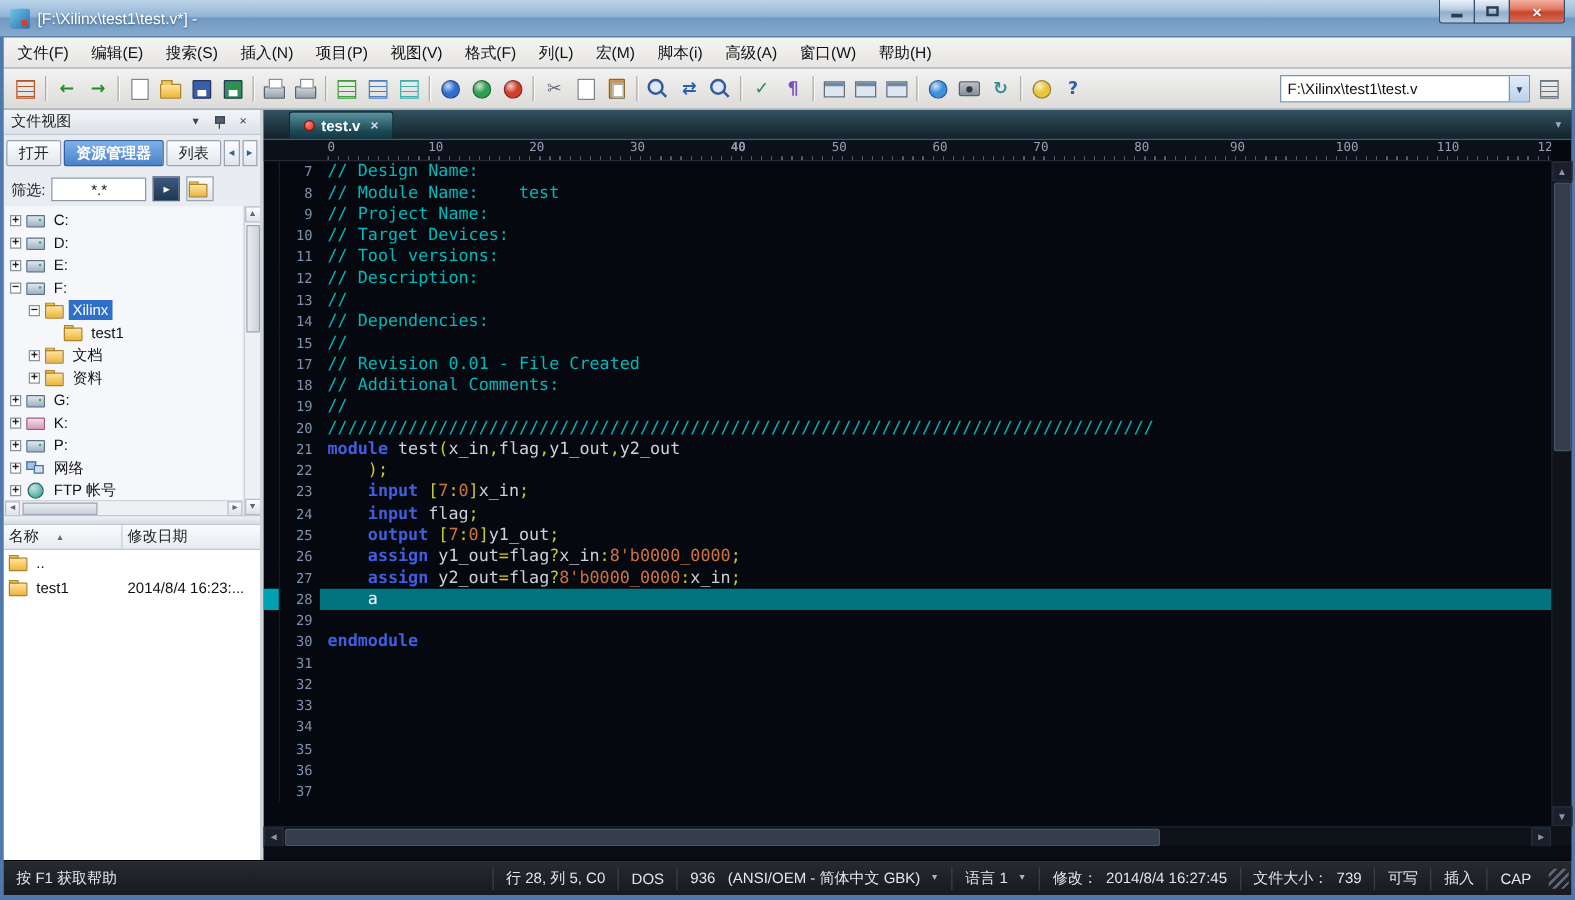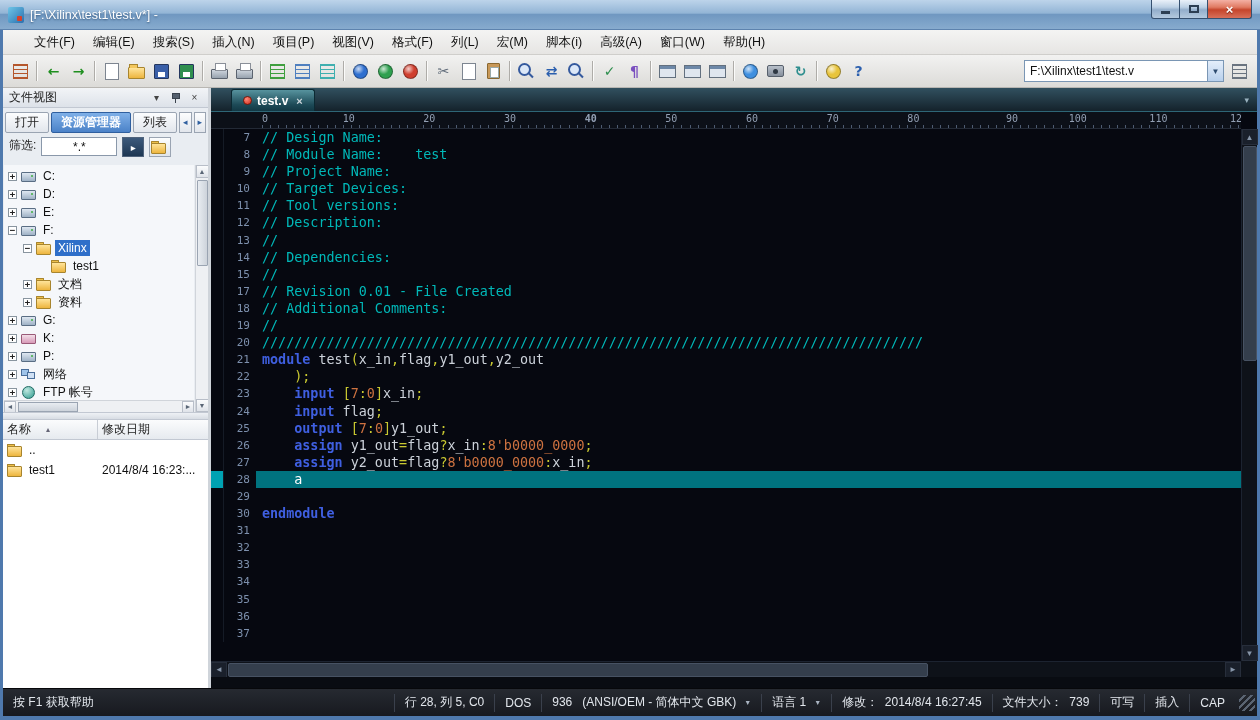--- a/index.html
+++ b/index.html
@@ -16,21 +16,21 @@
 .wctrls{position:absolute;right:8px;top:0;display:flex}
 .wbtn{height:19px;border:1px solid #35506f;border-top:none;display:flex;align-items:center;justify-content:center;margin-left:-1px}
 .wbtn.min,.wbtn.max{width:29px;background:linear-gradient(#eaf1f9,#bcd0e4 40%,#93aecb 55%,#b4c9de)}
 .wbtn.min{border-radius:0 0 0 3px}
 .wbtn.close{width:45px;background:linear-gradient(#f4b0a4,#e07a62 40%,#c5452c 55%,#d8705a);color:#fff;font-weight:bold;font-size:13px;text-shadow:0 1px 1px #7a2a1a;border-radius:0 0 3px 0}
 .g-min{width:9px;height:3px;background:#2c3e52;margin-top:7px}
 .g-max{width:10px;height:8px;border:2px solid #2c3e52}
 
 
 .menubar{position:absolute;top:30px;left:3px;right:3px;height:25px;background:linear-gradient(#f4f4f3,#e6e5e3);
- display:flex;align-items:flex-start;padding-left:22px;border-bottom:1px solid #cfcecb;color:#111}
+ display:flex;align-items:flex-start;padding-left:2px;border-bottom:1px solid #cfcecb;color:#111}
 .mitem{padding:4px 9px;white-space:nowrap;font-size:12.5px}
 
 
 .toolbar{position:absolute;top:55px;left:3px;right:3px;height:33px;background:linear-gradient(#f2f2f1,#dcdbd8);
  display:flex;align-items:center;padding:0 5px;border-bottom:1px solid #b8b6b2}
 .ticons{display:flex;align-items:center}
 .tsep{width:2px;height:20px;margin:0 3px;border-left:1px solid #aeaca8;border-right:1px solid #fbfbfa}
 .tbi{width:23px;height:22px;position:relative;display:flex;align-items:center;justify-content:center;margin:0 1px;flex:none}
 .k-glyph{font-family:"DejaVu Sans",sans-serif;font-size:14px;font-weight:bold;line-height:22px}
 .k-grid::before{content:"";width:13px;height:13px;border:1px solid var(--c,#888);
@@ -72,21 +72,21 @@
 .phb.pin{flex-direction:column}
 .phb.pin::before{content:"";width:6px;height:4px;background:#55606e;border:1px solid #3a434e}
 .phb.pin::after{content:"";width:1px;height:4px;background:#3a434e}
 .ptabs{position:absolute;top:21px;left:2px;right:2px;height:26px;display:flex;align-items:center}
 .ptabsin{display:flex;gap:2px;flex:1}
 .ptab{height:21px;padding:0 9px;display:flex;align-items:center;background:linear-gradient(#fcfdfe,#e2e6ec);
  border:1px solid #9aa4b2;color:#222;border-radius:2px;white-space:nowrap}
 .ptab.active{background:linear-gradient(#7fb0e8,#4b82c8);border-color:#2f5f9f;color:#fff;font-weight:bold}
 .tarr{width:15px;height:21px;display:flex;align-items:center;justify-content:center;border:1px solid #9aa4b2;
  background:linear-gradient(#fcfdfe,#e2e6ec);color:#2f5f9f;font-size:9px;margin-left:2px}
-.pfilter{position:absolute;top:49px;left:6px;right:2px;height:24px;display:flex;align-items:flex-start;gap:5px;color:#222}
+.pfilter{position:absolute;top:49px;left:6px;right:2px;height:24px;display:flex;align-items:flex-end;gap:5px;color:#222}
 .pfinput{width:76px;height:19px;border:1px solid #8a98aa;font-size:12px;text-align:center;font-family:inherit;color:#111;background:#fff}
 .pfbtn{width:22px;height:20px;display:flex;align-items:center;justify-content:center;border:1px solid #50637c}
 .pfbtn.go{background:linear-gradient(#3d5a7c,#1e3753);color:#fff;font-size:10px}
 .pfbtn.fold{background:linear-gradient(#fcfdfe,#dfe4ea);border-color:#9aa4b2}
 .ptree{position:absolute;top:77px;left:1px;right:14px;height:235px;background:#f5f7fa;overflow:hidden;padding-top:2px}
 .trow{display:flex;align-items:center;height:18px;color:#111}
 .eb{width:9px;height:9px;flex:none;border:1px solid #89959f;background:#fff;color:#222;
  font:bold 9px/7px "DejaVu Sans Mono",monospace;text-align:center;margin-right:4px}
 .eb-sp{width:13px;flex:none}
 .ti{width:15px;height:12px;position:relative;margin-right:4px;flex:none}
@@ -399,21 +399,21 @@
         <div class="rin">
             <span class="rnum" style="left: 51px;">0</span>
             <span class="rnum" style="left: 131.67px;">10</span>
             <span class="rnum" style="left: 212.34px;">20</span>
             <span class="rnum" style="left: 293.01px;">30</span>
             <span class="rnum" style="left: 373.68px; font-weight: bold;">40</span>
             <span class="rnum" style="left: 454.35px;">50</span>
             <span class="rnum" style="left: 535.02px;">60</span>
             <span class="rnum" style="left: 615.69px;">70</span>
             <span class="rnum" style="left: 696.36px;">80</span>
-            <span class="rnum" style="left: 795px;">90</span>
+            <span class="rnum" style="left: 773px;">90</span>
             <span class="rnum" style="left: 857.7px;">100</span>
             <span class="rnum" style="left: 938.37px;">110</span>
             <span class="rnum" style="left: 1019.04px;">120</span>
           </div>
       </div>
       <div class="code">
           <div class="crow">
             <span class="cmargin"></span>
             <span class="cnum">7</span>
             <span class="ctext"><span class="sg-cm">// Design Name:</span></span>

